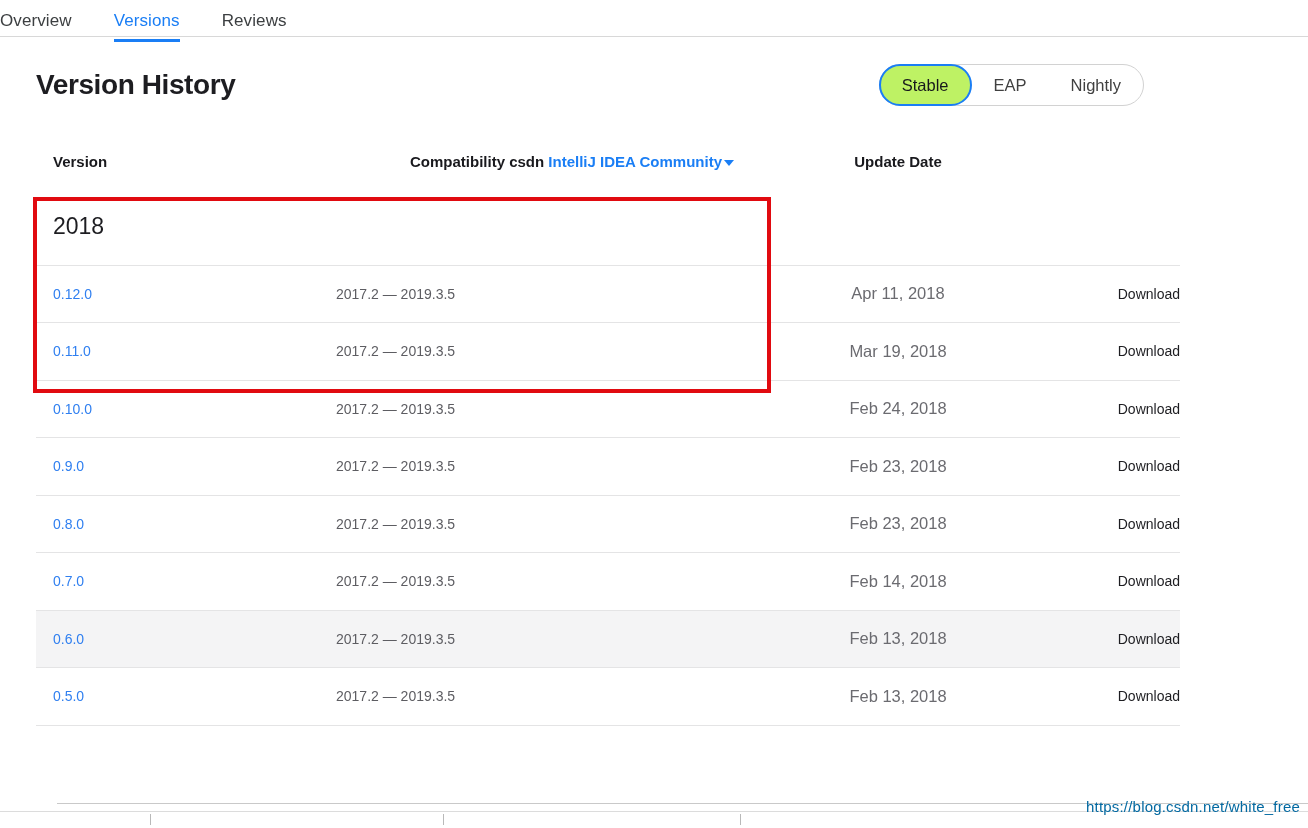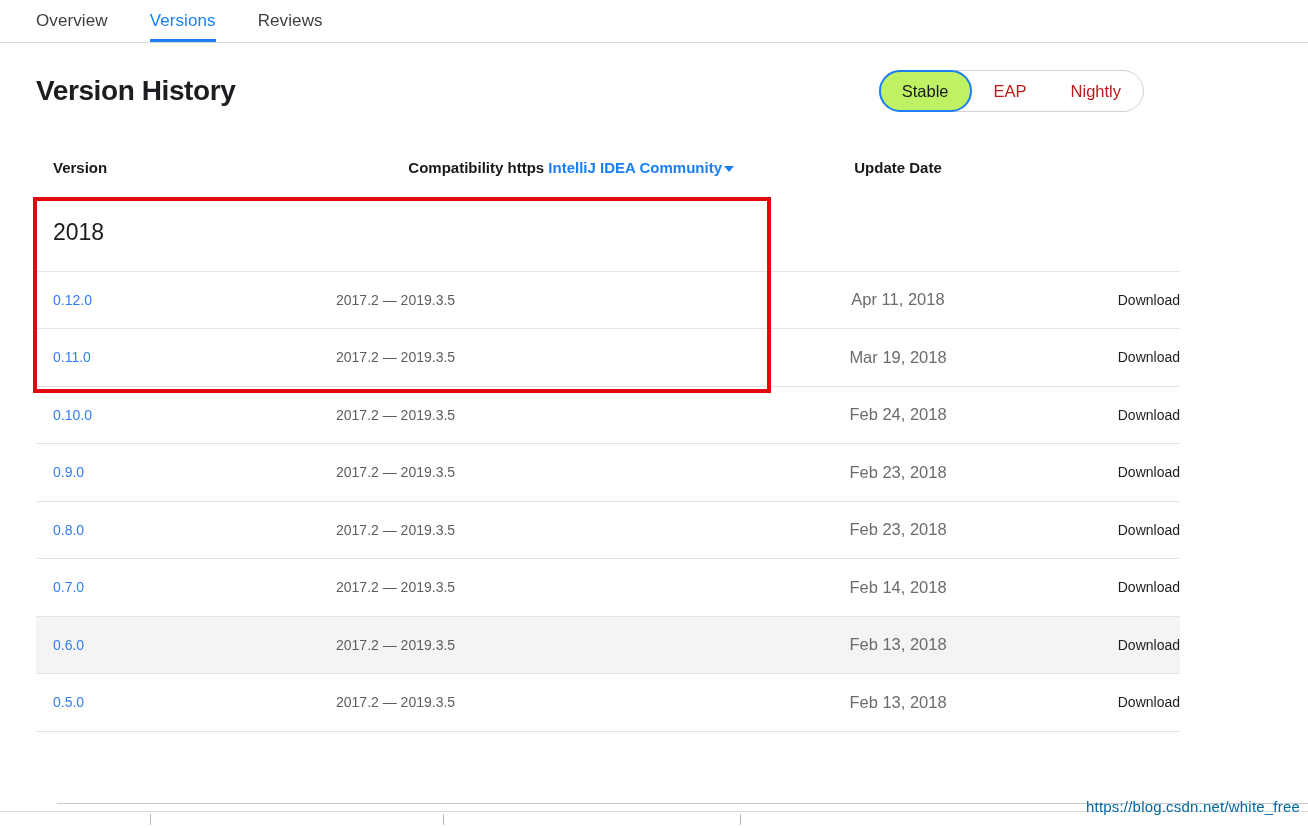--- a/index.html
+++ b/index.html
@@ -13,25 +13,24 @@
     height: 828px;
     font-family: "Liberation Sans", sans-serif;
     color: #27282c;
     overflow: hidden;
     position: relative;
   }
 
   
   .nav-bar {
     position: relative;
-    height: 43px;
+    height: 37px;
     border-bottom: 1px solid #d8d8d8;
     display: flex;
     align-items: flex-start;
-    padding-left: 36px;
   }
   .nav-tab {
     position: relative;
     height: 41px;
     display: flex;
     align-items: center;
     font-size: 17px;
     color: #3c3f41;
     padding: 0 0 0 0;
     margin-right: 42px;
@@ -74,21 +73,21 @@
     align-items: center;
     border: 1px solid #d2d2d2;
     border-radius: 21px;
     height: 42px;
     padding: 0;
     background: #fff;
     margin-right: 128px;
   }
   .channel-opt {
     font-size: 16.5px;
-    color: #b91c1c;
+    color: #404040;
     padding: 16px 22px;
     height: 40px;
     display: flex;
     align-items: center;
     cursor: pointer;
     border-radius: 21px;
     white-space: nowrap;
   }
   .channel-opt.selected {
     color: #17181c;
@@ -274,21 +273,21 @@
     <colgroup>
       <col style="width:300px">
         <col style="width:440px">
         <col style="width:244px">
         <col style="width:160px">
     </colgroup>
     <thead>
       <tr>
         <th class="col-version">Version</th>
         <th class="col-compat">
-          <span>Compatibility https</span>
+          <span>Compatibility csdn</span>
           <span class="compat-link">
             <span>IntelliJ IDEA Community</span><span class="caret"></span>
           </span>
         </th>
         <th class="col-date">Update Date</th>
         <th class="col-dl"></th>
       </tr>
     </thead>
     <tbody>
       <tr class="year-row">

